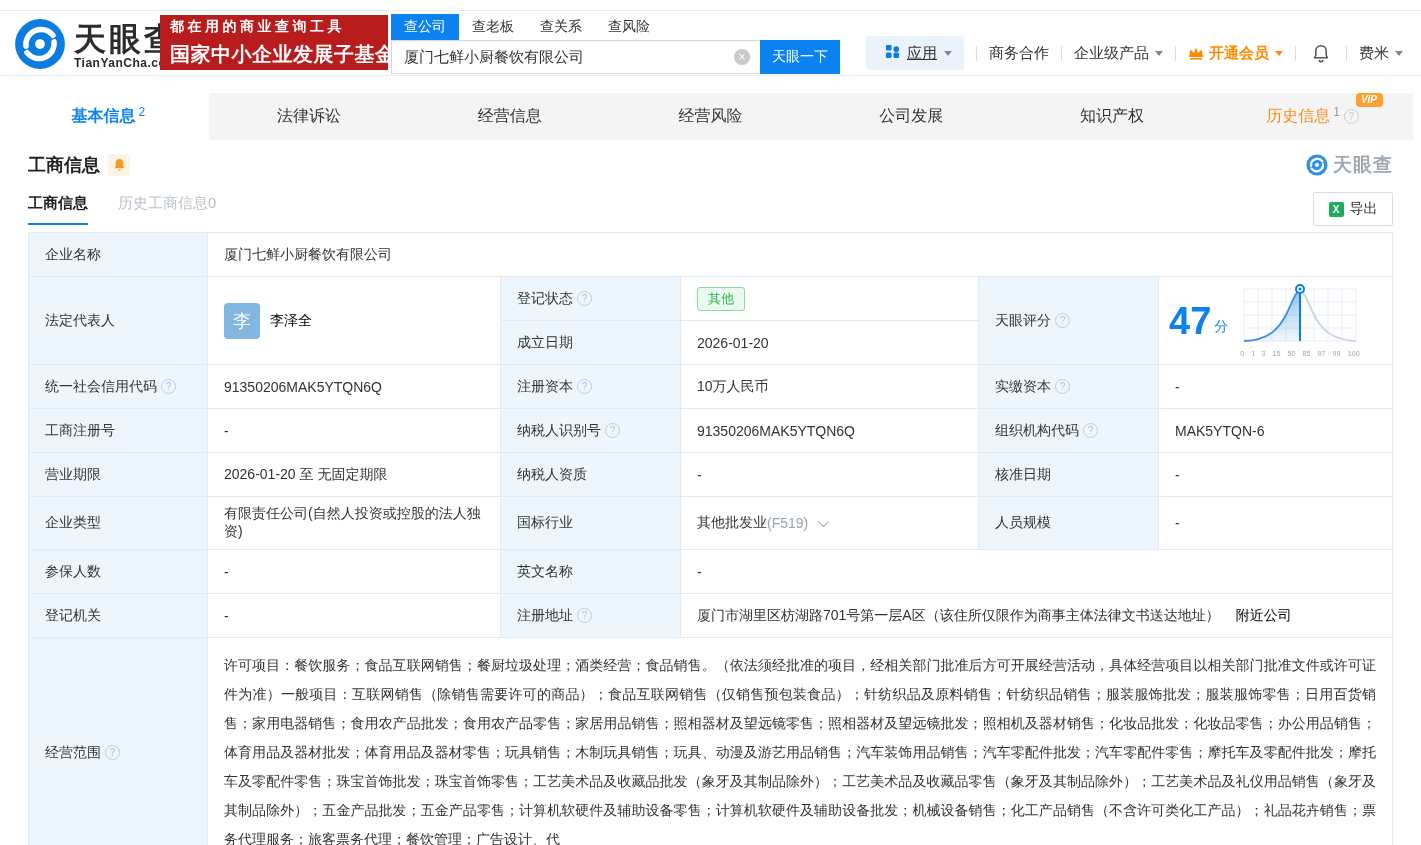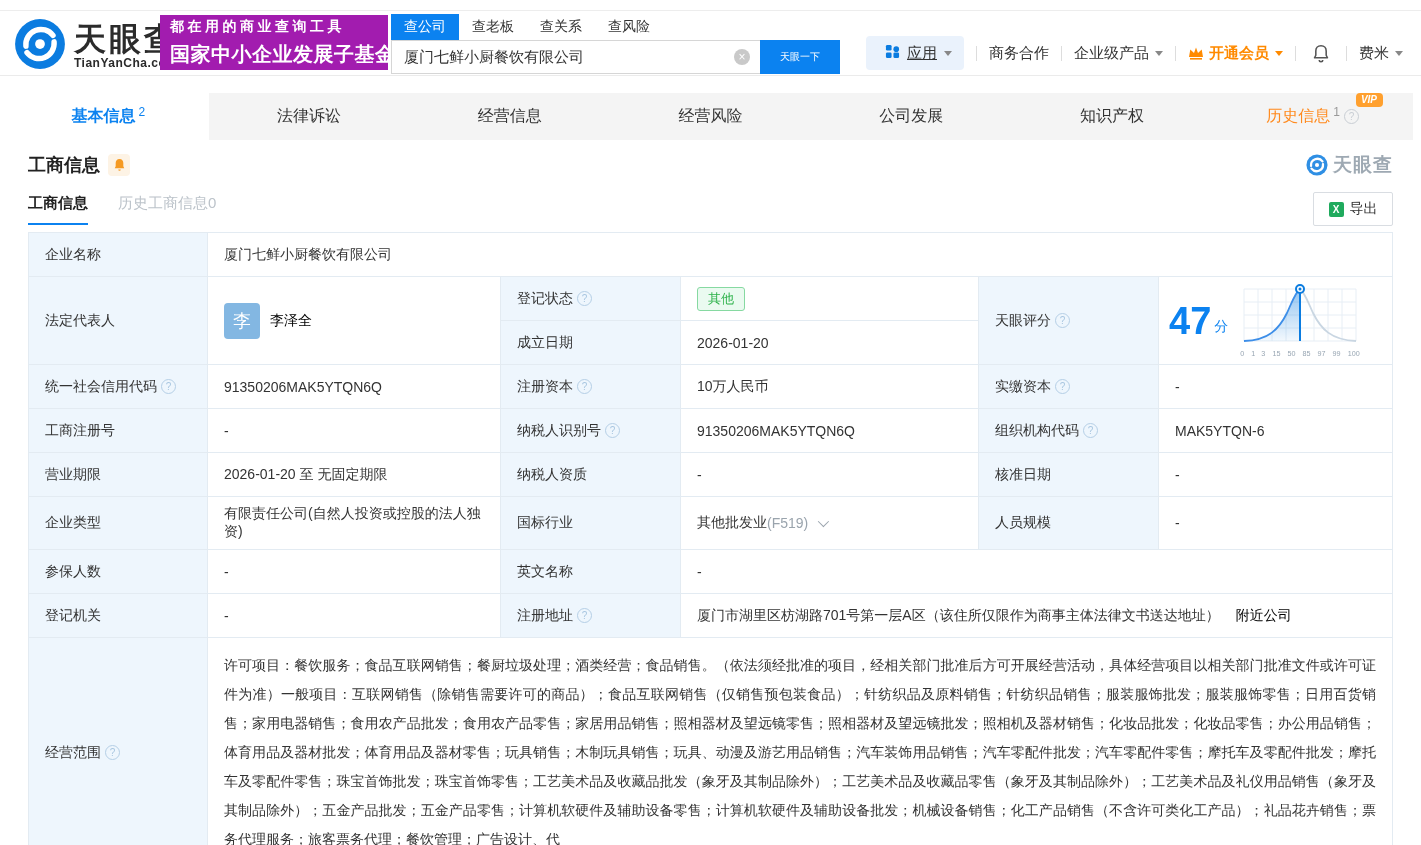--- a/index.html
+++ b/index.html
@@ -6,37 +6,37 @@
   html,body { width:1421px; height:845px; overflow:hidden; background:#fff;
     font-family:"Liberation Sans","DejaVu Sans",sans-serif; color:#333; }
   .topline { height:11px; border-bottom:1px solid #ededed; background:#fff; }
 
   
   .header { position:relative; height:65px; background:#fff; border-bottom:1px solid #ebebeb; }
   .logo { position:absolute; left:14px; top:7px; display:flex; align-items:center; }
   .logo-txt { margin-left:8px; }
   .brand-name { font-size:32px; font-weight:bold; letter-spacing:3px; color:#2b2b2b; line-height:32px; }
   .brand-domain { font-size:12px; font-weight:bold; color:#2b2b2b; letter-spacing:.5px; margin-top:1px; }
-  .banner { position:absolute; left:160px; top:4px; width:228px; height:55px; background:#a21caf;
+  .banner { position:absolute; left:160px; top:4px; width:228px; height:55px; background:#b91c1c;
     color:#fff; display:flex; flex-direction:column; justify-content:center; padding:0 10px; }
   .banner .l1 { font-size:14px; font-weight:bold; letter-spacing:3.5px; white-space:nowrap; }
   .banner .l2 { font-size:20px; font-weight:bold; letter-spacing:.5px; margin-top:5px; white-space:nowrap; }
   .search-area { position:absolute; left:391px; top:2px; }
   .search-tabs { display:flex; align-items:flex-end; height:27px; }
   .stab { font-size:14px; padding:4px 13px; cursor:pointer; color:#333; }
   .stab.active { background:#0b82f0; color:#fff; }
   .search-row { display:flex; margin-top:0; }
   .search-box { position:relative; width:369px; }
   .search-box input { width:369px; height:34px; border:1px solid #d6d6d6; border-right:none;
     padding:0 36px 0 12px; font-size:15px; color:#333; outline:none;
     font-family:"Liberation Sans","DejaVu Sans",sans-serif; }
   .clear-ic { position:absolute; right:10px; top:9px; width:16px; height:16px; border-radius:50%;
     background:#c9c9c9; color:#fff; font-size:12px; line-height:16px; text-align:center; cursor:pointer; }
   .search-btn { width:80px; height:34px; background:#0b82f0; color:#fff; border:none;
-    font-size:10px; cursor:pointer; font-family:Liberation Serif, serif; }
+    font-size:14px; cursor:pointer; font-family:Liberation Serif, serif; }
   .hnav { position:absolute; right:18px; top:25px; height:34px; display:flex; align-items:center; }
   .hnav .sep { width:1px; height:15px; background:#ddd; margin:0 12px; }
   .app-btn { display:flex; align-items:center; background:#eaf2fc; border-radius:4px;
     height:34px; padding:0 12px; cursor:pointer; }
   .app-btn span { font-size:15px; margin-left:7px;text-decoration:underline; }
   .hitem { font-size:15px; color:#333; cursor:pointer; display:flex; align-items:center; }
   .caret { width:0; height:0; border-left:4px solid transparent; border-right:4px solid transparent;
     border-top:5px solid #888; margin-left:6px; }
   .vip-entry { color:#ff8a00; font-weight:bold; display:flex; align-items:center; cursor:pointer; font-size:15px; }
   .vip-entry .caret { border-top-color:#ff8a00; }

